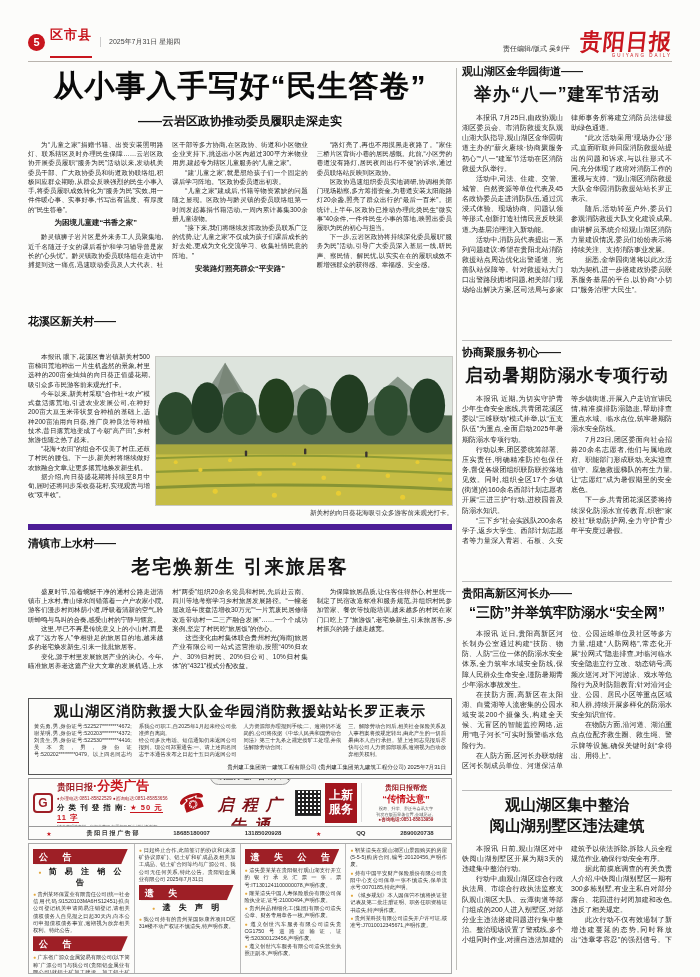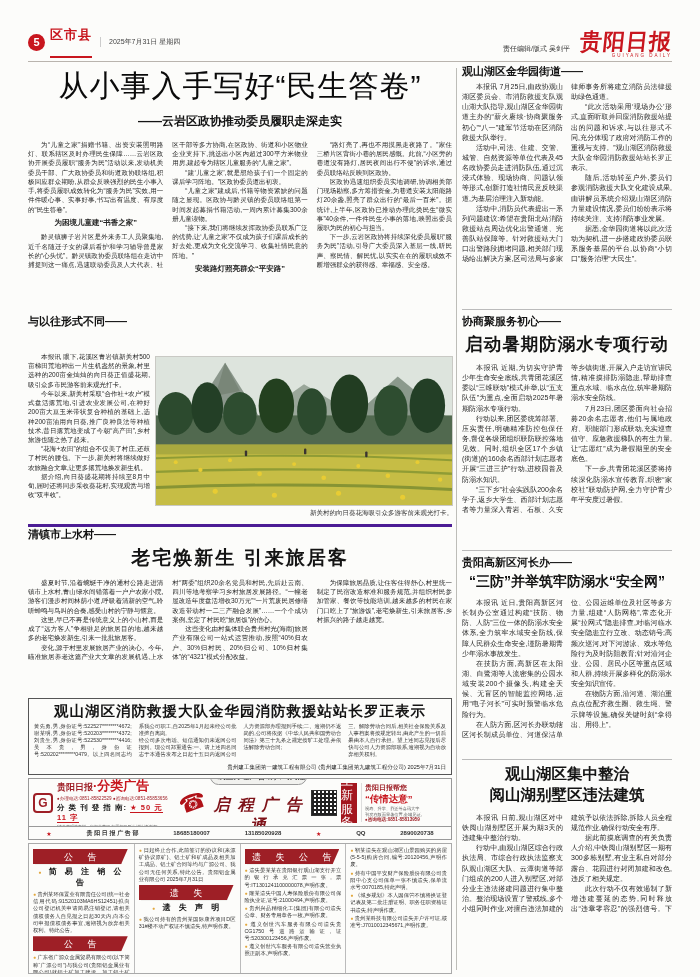--- a/index.html
+++ b/index.html
@@ -26,34 +26,34 @@
   
   .k{font-size:11px;font-weight:bold;color:#111}
   .bt{font-size:6.5px;line-height:1.42;text-align:justify;color:#262626;overflow:hidden}
   .bt p{text-indent:2em;margin:0}
   .sh{font-size:7.5px;font-weight:bold;text-align:center;margin:4px 0;text-indent:0}
   .cols3{column-count:3;column-gap:9px}
   .cols2{column-count:2;column-gap:8px}
 
   
   .a1{position:absolute;left:28px;top:66px;width:424px;height:242px}
-  .a1 h1{font-size:30px;font-weight:400;text-align:center;letter-spacing:1px;color:#0a0a0a}
+  .a1 h1{font-size:30px;font-weight:700;text-align:center;letter-spacing:1px;color:#0a0a0a}
   .a1 h2{font-size:12px;font-weight:bold;text-align:center;margin:6px 0 10px}
   .a1 .bt{height:178px}
 
   .a2-kicker{position:absolute;left:28px;top:314px}
   .a2-head{position:absolute;left:155px;top:330px;width:298px;text-align:center;
            font-size:20px;font-weight:900;letter-spacing:1px}
   .a2-body{position:absolute;left:28px;top:352px;width:122px;height:168px}
   .photo{position:absolute;left:155px;top:356px;width:298px;height:150px;overflow:hidden;
          border:1px solid #c9c9c4;background:#dfe5df}
   .photo svg{display:block;width:100%;height:100%}
   .caption{position:absolute;left:155px;top:509px;width:298px;font-size:6.5px;color:#333;text-align:right}
 
-  .a3{position:absolute;left:28px;top:524px;width:424px;height:172px;border-top:3px solid #4c1d95;padding-top:0}
+  .a3{position:absolute;left:28px;top:524px;width:424px;height:172px;border-top:6px solid #4c1d95;padding-top:6px}
   .a3 h2{font-size:19px;font-weight:900;text-align:center;margin:3px 0 7px;letter-spacing:2px}
   .a3 .bt{height:128px}
 
   
   .notice{position:absolute;left:28px;top:698px;width:424px;height:77px;border:1px solid #555;padding:3px 5px}
   .notice h2{font-size:14.5px;font-weight:900;text-align:center;letter-spacing:1px}
   .notice .nb{column-count:4;column-gap:7px;font-size:5.3px;line-height:1.34;text-align:justify;
               color:#333;height:40px;overflow:hidden;margin-top:2px}
   .nsign{font-size:5.6px;text-align:right;color:#222;line-height:1.4;margin-top:1px}
 
@@ -73,39 +73,39 @@
   .bphone-icon{font-size:22px;color:#b01218;transform:rotate(-20deg);flex:none;line-height:1}
   .bmid{flex:1;min-width:0;text-align:center}
   .bpill{border:1px solid #9a9a9a;border-radius:9px;background:#f1f1ee;font-size:8px;
          padding:2px 6px;color:#222;white-space:nowrap;overflow:hidden}
   .bqct{font-family:"Liberation Serif","DejaVu Serif",serif;font-style:italic;font-weight:bold;
         font-size:16px;color:#7e1218;letter-spacing:2px;margin-top:10px}
   .qr{width:26px;height:26px;flex:none;border:1px solid #333;
       background:
         repeating-linear-gradient(0deg,#222 0 2px,transparent 2px 4px),
         repeating-linear-gradient(90deg,#222 0 2px,#fff 2px 4px)}
-  .bnew{width:16px;height:40px;background:#a3161e;color:#fff;flex:none;display:flex;flex-direction:column;
-        align-items:center;justify-content:center;font-weight:400;font-size:12px;line-height:1.15}
-  .bright{width:86px;flex:none;border-left:1px solid #ddd;padding-left:3px}
+  .bnew{width:32px;height:40px;background:#a3161e;color:#fff;flex:none;display:flex;flex-direction:column;
+        align-items:center;justify-content:center;font-weight:700;font-size:12px;line-height:1.15}
+  .bright{width:86px;flex:none;text-align:center;border-left:1px solid #ddd;padding-left:3px}
   .brt1{color:#9e1f26;font-size:7px;font-weight:bold}
   .brt2{color:#c8161e;font-size:9.5px;font-weight:900}
   .brt3{color:#555;font-size:4.2px;line-height:1.3}
   .brt4{color:#9e1f26;font-size:4.6px;font-weight:bold}
   .strip{height:13px;border-top:1px solid #999;display:flex;align-items:center;
          justify-content:space-around;font-size:6px;font-weight:bold;color:#333}
   .strip span{white-space:nowrap}
   .star{color:#c8161e}
 
   
   .classified{position:absolute;left:28px;top:843px;width:424px;height:131px;border:1px solid #aaa;
               display:flex}
   .ccol{flex:1;padding:3px 4px;overflow:hidden;font-size:5.3px;line-height:1.36;text-align:justify;color:#333}
   .ccol + .ccol{border-left:1px solid #bbb}
-  .rbanner{background:#9e1f26;color:#fff;font-weight:normal;font-size:9px;letter-spacing:6px;
-           text-align:center;padding:1.5px 0 1.5px 6px;margin:2px 2px 3px 0;
+  .rbanner{background:#9e1f26;color:#fff;font-weight:bold;font-size:9px;letter-spacing:6px;
+           padding:1.5px 0 1.5px 6px;margin:2px 2px 3px 0;
            clip-path:polygon(0 0,100% 0,93% 100%,0 100%);box-shadow:2px 2px 0 #d0cfcb}
   .chead{font-size:8px;font-weight:bold;letter-spacing:3px;text-align:center;color:#111;margin:2px 0}
   .chead::before,.citem::before{content:"● ";color:#e2a73c;font-size:5px}
   .citem{margin-bottom:1px}
 
   
   .rcol{position:absolute;left:462px;top:64px;width:210px}
   .vrule{position:absolute;left:456px;top:68px;height:902px;width:1px;background:#bdbdb8}
   .rk{font-size:11px;font-weight:bold;margin-bottom:3px}
   .rh{font-size:17.5px;font-weight:900;text-align:center;letter-spacing:1px;margin-bottom:7px}
@@ -148,21 +148,21 @@
       <p>“建‘儿童之家’,就是想给孩子们一个固定的课后学习阵地。”区政协委员道出初衷。</p>
       <p>“儿童之家”建成后,书籍等物资紧缺的问题随之显现。区政协与黔灵镇的委员联络组第一时间发起募捐书籍活动,一周内累计募集300余册儿童读物。</p>
       <p>“接下来,我们将继续发挥政协委员联系广泛的优势,让‘儿童之家’不仅成为孩子们课后成长的好去处,更成为文化交流学习、收集社情民意的阵地。”</p>
       <div class="sh">安装路灯照亮群众“平安路”</div>
       <p>“路灯亮了,再也不用摸黑走夜路了。”家住三桥片区背街小巷的居民感慨。此前,“小区旁的巷道没有路灯,居民夜间出行不便”的诉求,通过委员联络站反映到区政协。</p>
       <p>区政协迅速组织委员实地调研,协调相关部门现场勘察,多方筹措资金,为巷道安装太阳能路灯20余盏,照亮了群众出行的“最后一百米”。据统计,上半年,区政协已推动办理此类民生“微实事”40余件,一件件民生小事的落地,映照出委员履职为民的初心与担当。</p>
       <p>下一步,云岩区政协将持续深化委员履职“服务为民”活动,引导广大委员深入基层一线,听民声、察民情、解民忧,以实实在在的履职成效不断增强群众的获得感、幸福感、安全感。</p>
     </div>
   </section>
 
-  <div class="k a2-kicker">与以往形式不同——</div>
+  <div class="k a2-kicker">花溪区新关村——</div>
   <div class="bt a2-body">
     <p>本报讯 眼下,花溪区青岩镇新关村500亩梯田荒地种出一片生机盎然的景象,村里选种的200亩金灿灿的向日葵正值盛花期,吸引众多市民游客前来观光打卡。</p>
     <p>今年以来,新关村采取“合作社+农户”模式盘活撂荒地,引进农业发展公司,在种好200亩大豆玉米带状复合种植的基础上,选种200亩油用向日葵,推广良种良法等种植技术,昔日撂荒地变成了今朝“高产田”,乡村旅游也随之热了起来。</p>
     <p>“花海+农田”的组合不仅美了村庄,还鼓了村民的腰包。下一步,新关村将继续做好农旅融合文章,让更多撂荒地焕发新生机。</p>
     <p>据介绍,向日葵盛花期将持续至8月中旬,届时还将同步采收葵花籽,实现观赏与增收“双丰收”。</p>
   </div>
   <div class="photo">
     <svg viewBox="0 0 300 152" preserveAspectRatio="none">
       <rect x="0" y="0" width="300" height="70" fill="#dde4dd"></rect>
       <polygon points="70,6 105,62 35,62" fill="#8b978c"></polygon>
@@ -305,20 +305,21 @@
       <div class="citem">持有中国平安财产保险股份有限公司贵阳中心支公司保单一张不慎遗失,保单流水号:0070185,特此声明。</div>
       <div class="citem">《城乡规划》本人因保管不慎将换证登记表及第二批注册证明、职务任职资格证书遗失,特声明作废。</div>
       <div class="citem">贵州某科技有限公司遗失开户许可证,核准号:J7010012345671,声明作废。</div>
     </div>
   </section>
 
   <aside class="rcol">
 
     <section>
       <div class="rk">观山湖区金华园街道——</div>
+      <h2 class="rh">举办“八一”建军节活动</h2>
       <div class="rbt cols2 r1b">
         <p>本报讯 7月25日,由政协观山湖区委员会、市消防救援支队观山湖大队指导,观山湖区金华园街道主办的“薪火赓续·协商聚服务初心”“八一”建军节活动在区消防救援大队举行。</p>
         <p>活动中,司法、住建、交管、城管、自然资源等单位代表及45名政协委员走进消防队伍,通过沉浸式体验、现场协商、问题认领等形式,创新打造社情民意反映渠道,为基层治理注入新动能。</p>
         <p>活动中,消防员代表提出一系列问题建议:希望在贵阳北站消防救援站点周边优化出警通道、完善队站保障等。针对救援站大门口出警路段拥堵问题,相关部门现场给出解决方案,区司法局与多家律师事务所将建立消防员法律援助绿色通道。</p>
         <p>“此次活动采用‘现场办公’形式,直面听取并回应消防救援站提出的问题和诉求,与以往形式不同,充分体现了政府对消防工作的重视与支持。”观山湖区消防救援大队金华园消防救援站站长罗正表示。</p>
         <p>随后,活动转至户外,委员们参观消防救援大队文化建设成果,由讲解员系统介绍观山湖区消防力量建设情况,委员们纷纷表示将持续关注、支持消防事业发展。</p>
         <p>据悉,金华园街道将以此次活动为契机,进一步搭建政协委员联系服务基层的平台,以协商“小切口”服务治理“大民生”。</p>
       </div>
     </section>
 

